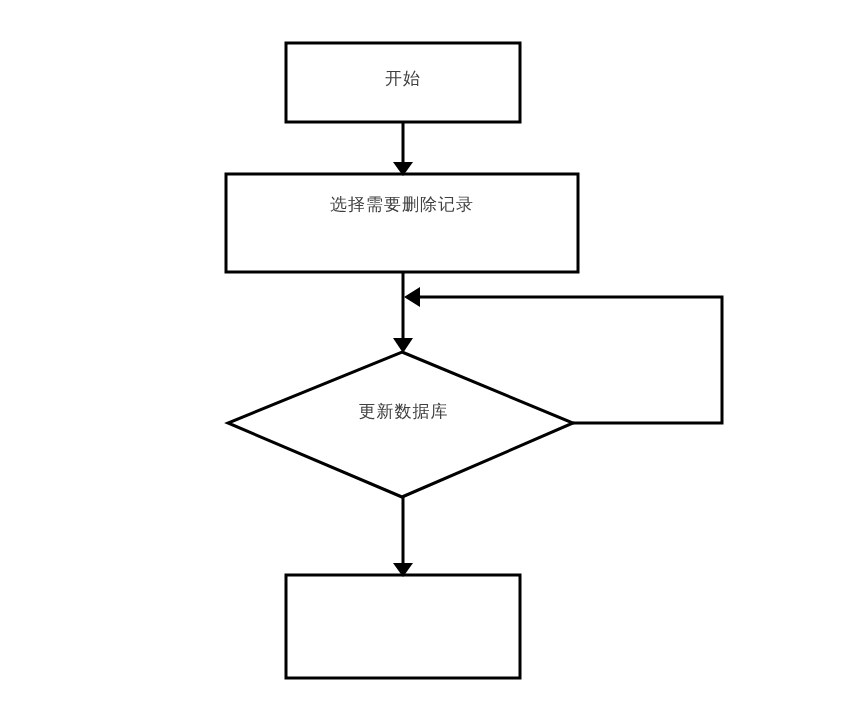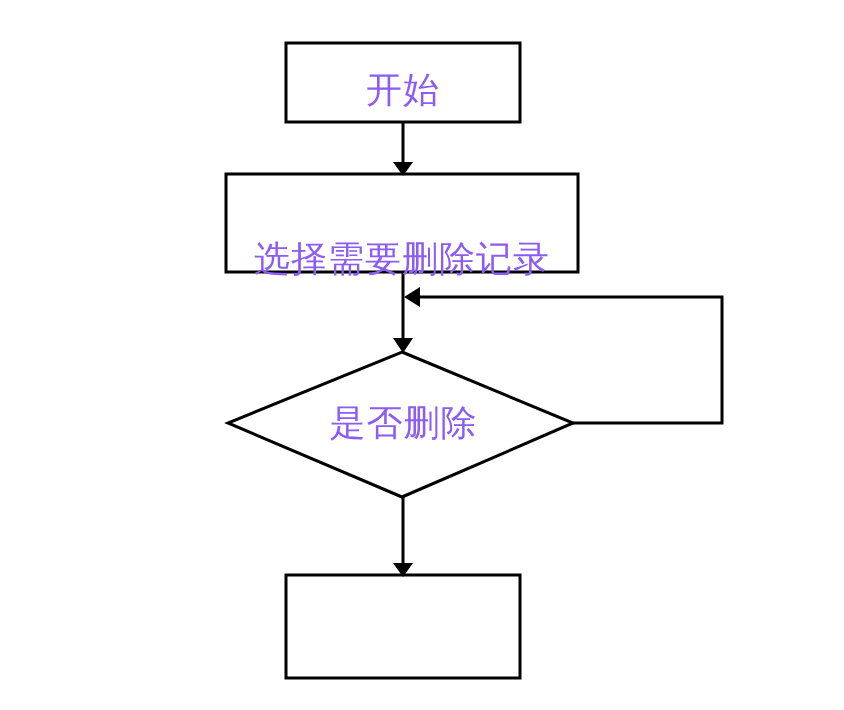--- a/index.html
+++ b/index.html
@@ -20,23 +20,23 @@
   }
   #flow-svg {
     position: absolute;
     top: 0;
     left: 0;
     width: 844px;
     height: 710px;
   }
   .node-text {
     position: absolute;
-    color: #8b5cf6;
-    font-family: Liberation Sans, sans-serif;
-    font-size: 36px;
+    color: #404040;
+    font-family: Liberation Serif, serif;
+    font-size: 17px;
     line-height: 1.1;
     letter-spacing: 1px;
     white-space: nowrap;
     text-align: center;
     user-select: none;
   }
 </style>
 </head>
 <body>
 
@@ -68,18 +68,18 @@
     </g>
 
     <g>
       <polyline points="573,423 722,423 722,297 418,297" fill="none" stroke="#000000" stroke-width="3" stroke-linejoin="miter"></polyline>
       <polygon points="420,287 420,307 404,297" fill="#000000" stroke="none"></polygon>
     </g>
   </svg>
 
   <div class="node-text" style="left:286px; top:70px; width:234px;">开始</div>
 
-  <div class="node-text" style="left:226px; top:196px; width:352px;margin-top:43px;">选择需要删除记录</div>
+  <div class="node-text" style="left:226px; top:196px; width:352px;">选择需要删除记录</div>
 
-  <div class="node-text" style="left:231px; top:403px; width:345px;">是否删除</div>
+  <div class="node-text" style="left:231px; top:403px; width:345px;">更新数据库</div>
 
 
 </div>
 
 </body></html>

